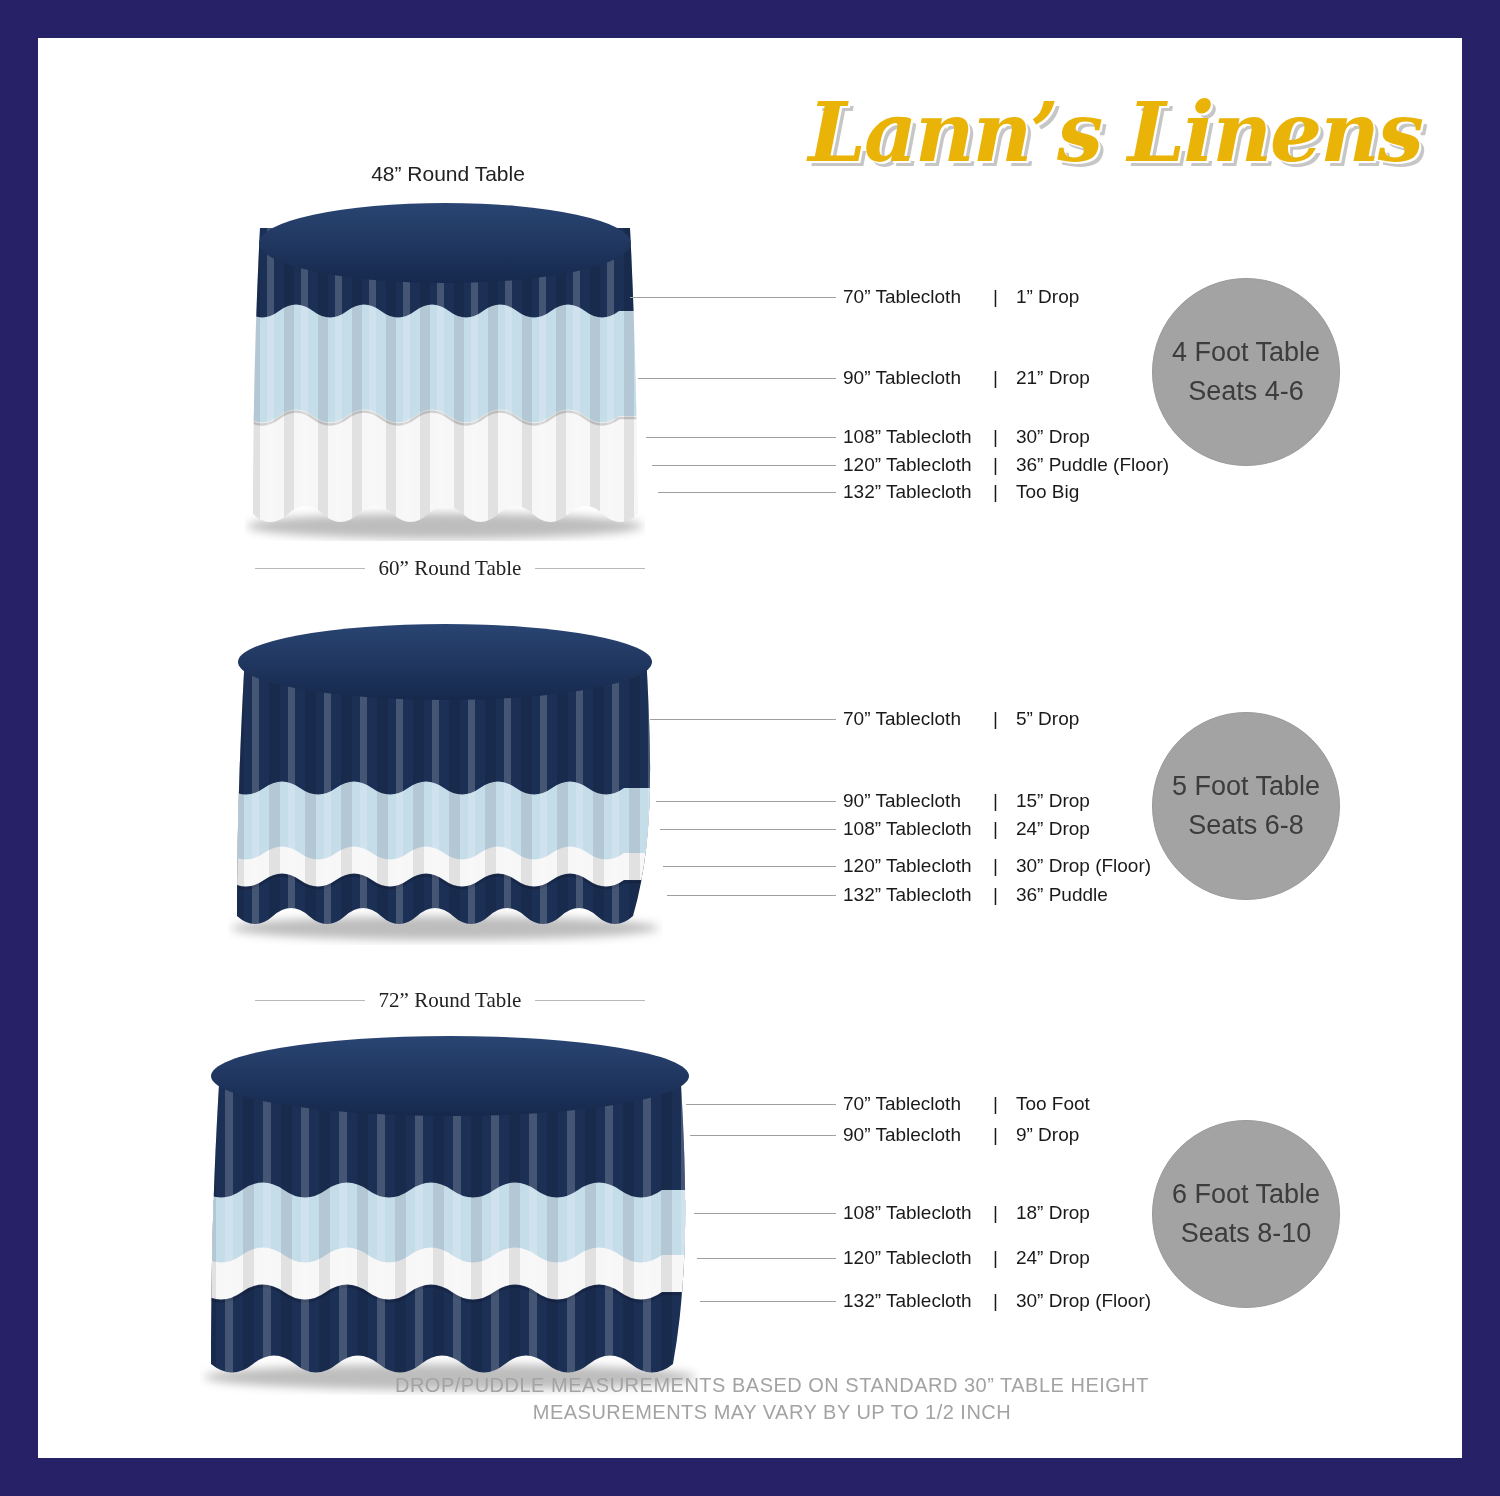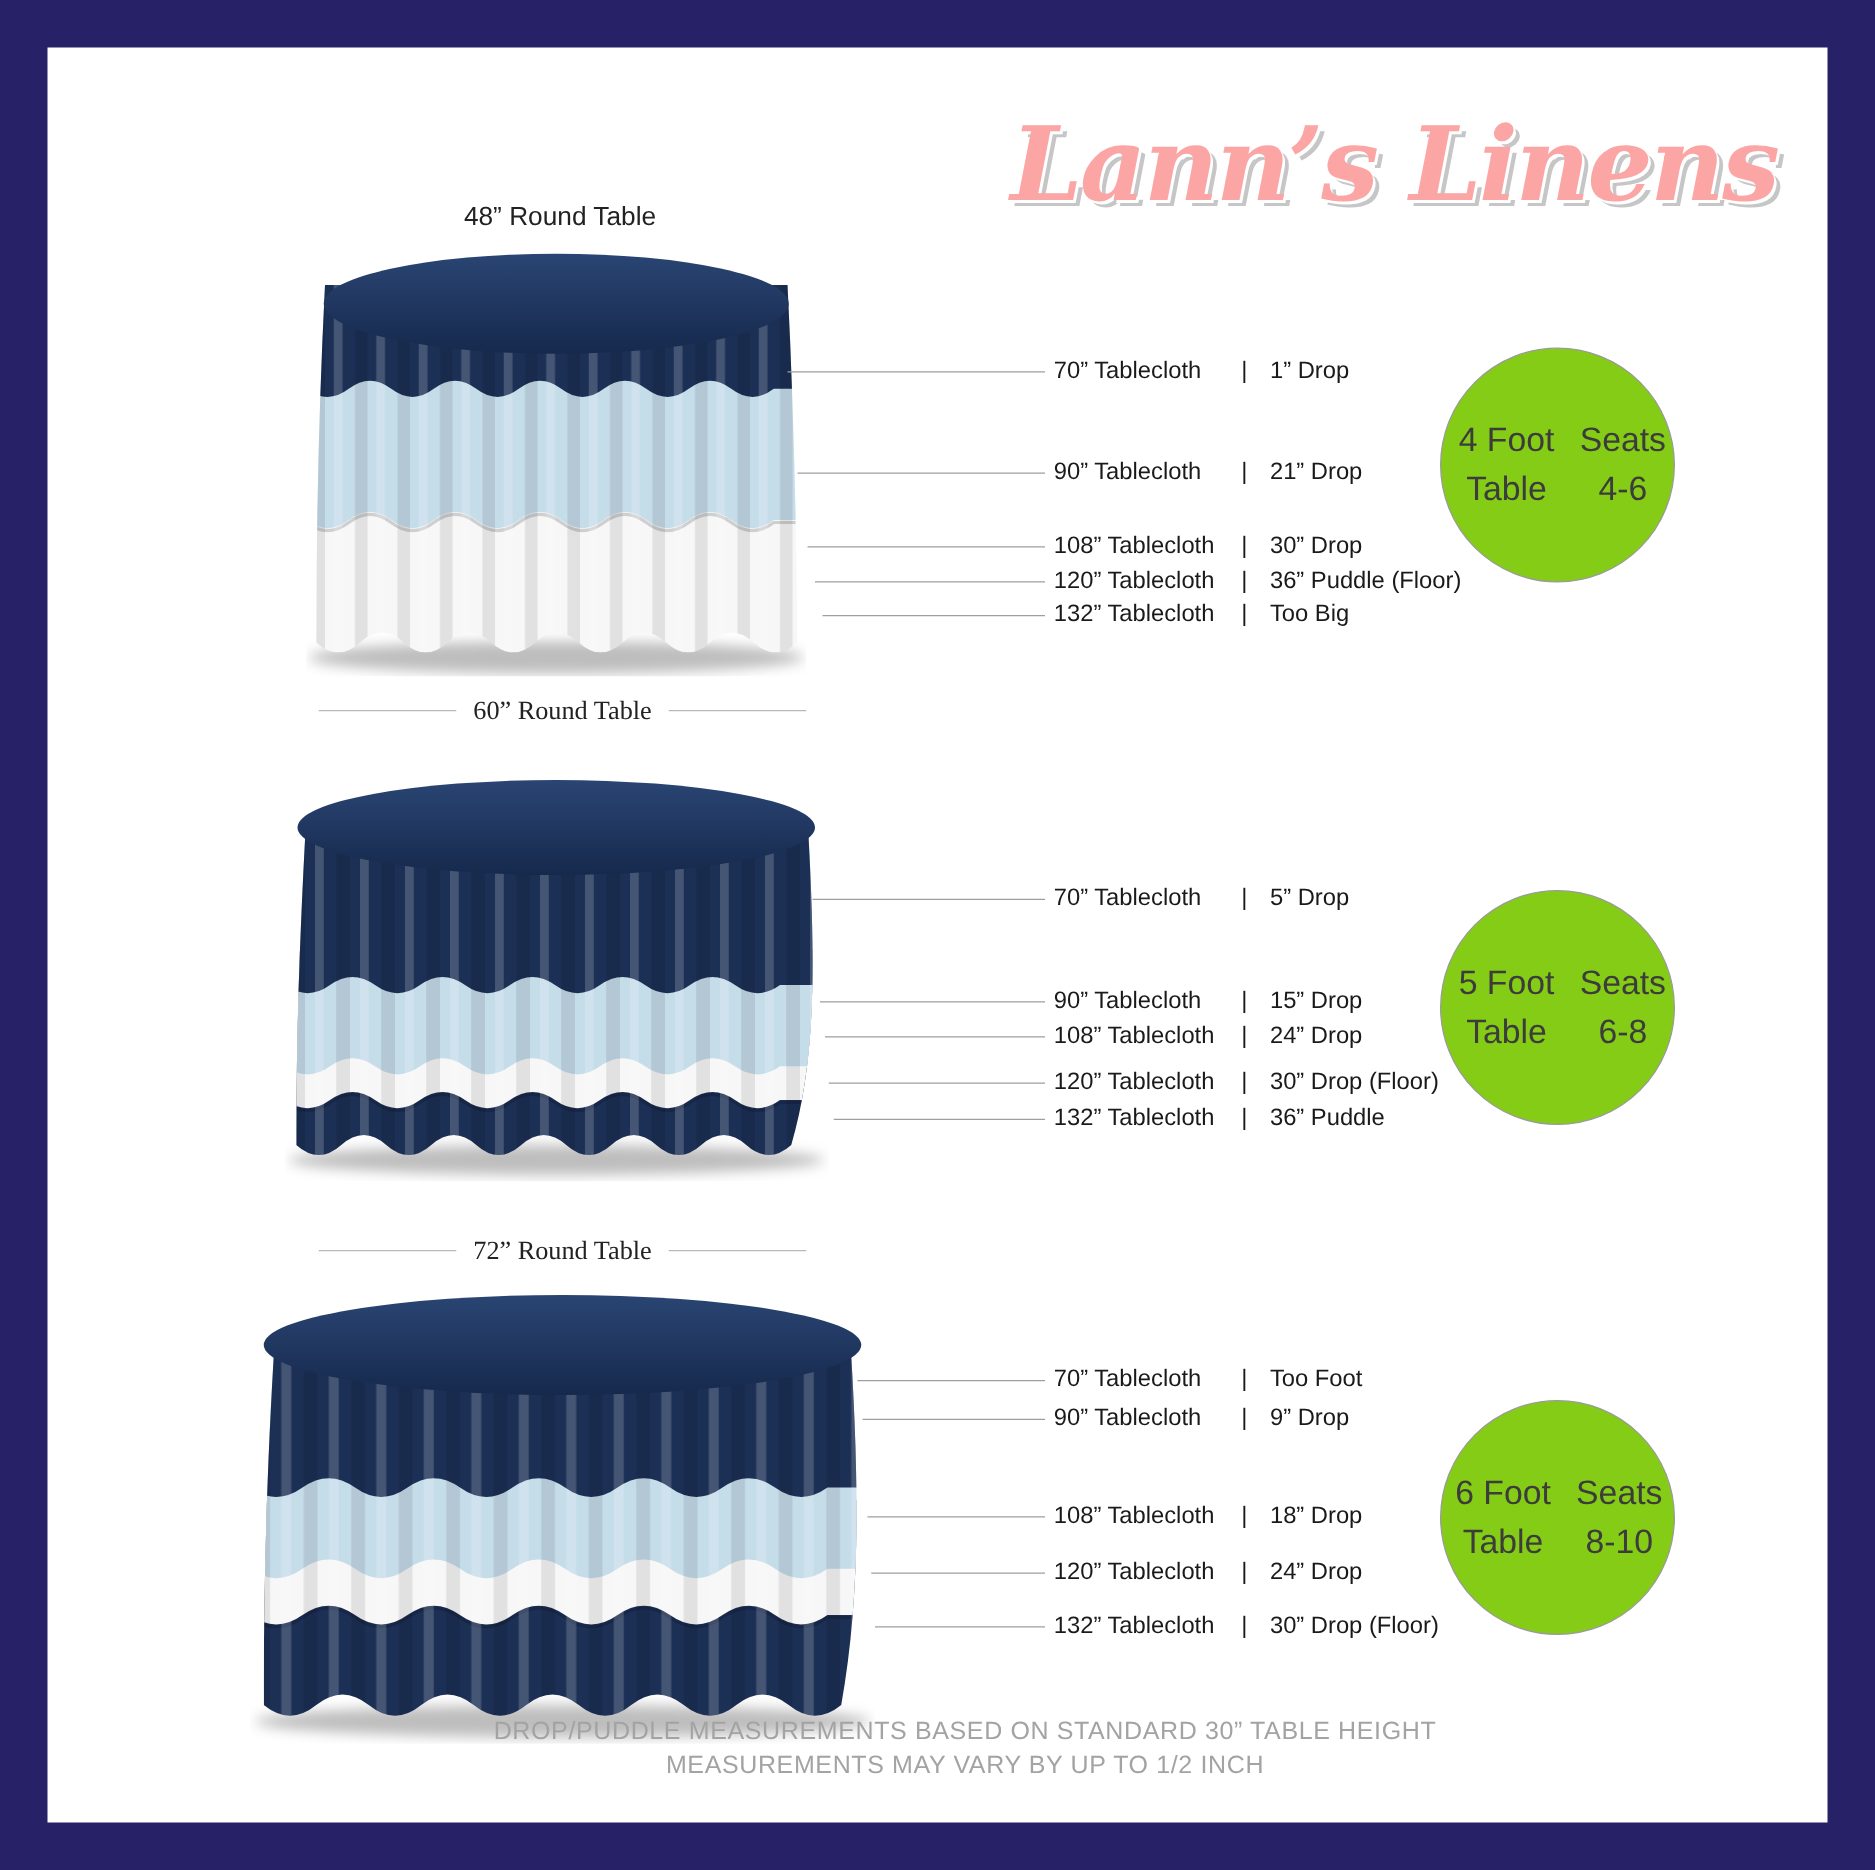--- a/index.html
+++ b/index.html
@@ -4,40 +4,40 @@
 <style>
   html,body{margin:0;padding:0;background:#ffffff;}
   .canvas{
     position:relative;width:1500px;height:1496px;background:#272168;
     font-family:"Liberation Sans",sans-serif;overflow:hidden;
   }
   .panel{position:absolute;left:38px;top:38px;right:38px;bottom:38px;background:#ffffff;}
   .logo{
     position:absolute;top:84px;right:78px;z-index:3;
     font-family:"DejaVu Serif",serif;font-style:italic;font-weight:bold;
-    font-size:82px;color:#fca5a5;letter-spacing:-2px;white-space:nowrap;
+    font-size:82px;color:#eab308;letter-spacing:-2px;white-space:nowrap;
     text-shadow:2px 2px 0 #ffffff,5px 5px 0 #c6c6c6;
   }
   .tlabel{
     position:absolute;z-index:3;display:flex;align-items:center;gap:14px;
     width:390px;font-size:21px;color:#222222;white-space:nowrap;
   }
   .tlabel .ln{flex:1;height:0;border-top:1px solid #b9b9b9;}
   .tbl{position:absolute;z-index:2;}
   .leader{position:absolute;z-index:2;height:0;border-top:1.5px solid #9f9f9f;}
   .crow{
     position:absolute;z-index:3;left:843px;display:flex;align-items:center;
     font-size:19px;color:#1a1a1a;white-space:nowrap;height:22px;
   }
   .crow .size{width:146px;}
   .crow .bar{margin:0 18px 0 4px;color:#1a1a1a;}
   .circle{
-    position:absolute;z-index:3;left:1152px;width:186px;height:186px;background:#84cc16;
+    position:absolute;z-index:3;left:1152px;width:186px;height:186px;background:#a3a3a3;
     border:1.5px solid #9a9a9a;border-radius:50%;
-    display:flex;flex-direction:row;justify-content:center;align-items:center;
+    display:flex;flex-direction:column;justify-content:center;align-items:center;
     font-size:27px;color:#3c3c3c;line-height:1.45;text-align:center;
   }
   .footer-line{
     position:absolute;z-index:3;left:0;right:0;text-align:center;
     color:#a3a3a3;font-size:20px;letter-spacing:.5px;white-space:nowrap;padding-left:44px;
   }
 </style>
 </head>
 <body>
 

